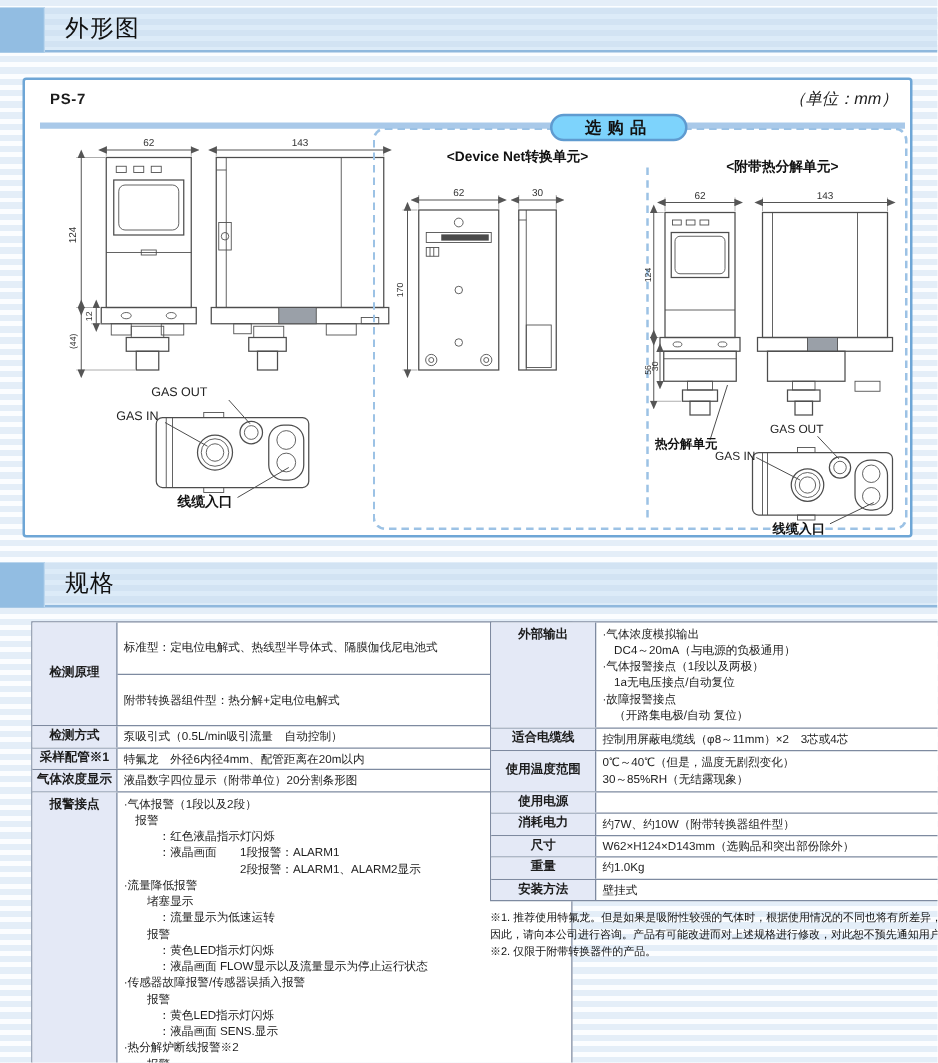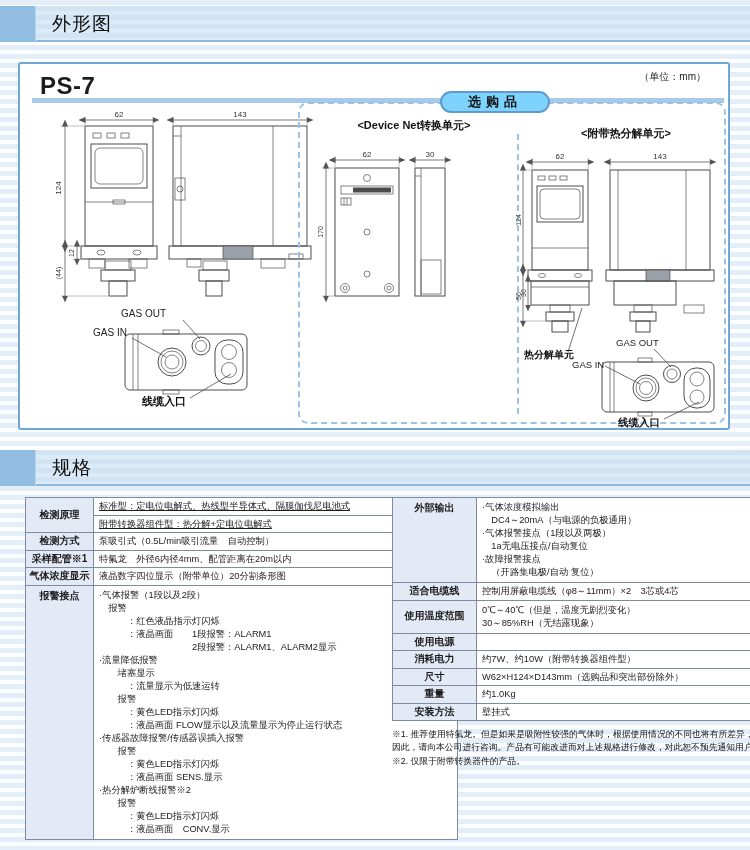--- a/index.html
+++ b/index.html
@@ -27,22 +27,22 @@
   .band .band-title {
     position:absolute; left:52px; top:0; line-height:36px; font-size:19px; color:#101010;
     letter-spacing:1px;
   }
 
   
   #outline-panel {
     position:absolute; left:18px; top:62px; width:712px; height:368px;
     background:#fff; border:2px solid #6ea6d6; border-radius:3px;
   }
-  #model-title { position:absolute; left:20px; top:8px; font-size:24px; font-weight:bold; letter-spacing:0.5px; }
-  #unit-note  { position:absolute; right:22px; top:6px; font-size:10px; color:#222; }
+  #model-title { position:absolute; left:20px; top:8px; font-size:12px; font-weight:bold; letter-spacing:0.5px; }
+  #unit-note  { position:absolute; right:10px; top:6px; font-size:13px; color:#222;font-style:italic; }
   #title-rule { position:absolute; left:12px; top:34px; width:692px; height:5px; background:#a9c9e9; }
 
   #optional-box {
     position:absolute; left:278px; top:38px; width:428px; height:322px;
     border:2px dashed #9cc2e5; border-radius:10px;
   }
   #optional-pill {
     position:absolute; left:420px; top:27px; width:110px; height:22px;
     background:#7dd3fc; border:2px solid #5f9bd0; border-radius:12px;
     text-align:center; line-height:18px; font-size:13px; font-weight:bold; letter-spacing:5px;
@@ -83,21 +83,21 @@
   .slabel {
     flex:0 0 68px; background:#e4e9f6; border-right:1px solid #7e8aa0;
     display:flex; align-items:center; justify-content:center; text-align:center;
     font-weight:bold; font-size:10px; padding:2px 1px; line-height:1.25;
   }
   #spec-right-wrap .slabel { flex:0 0 84px; }
   .srow.top .slabel { align-items:flex-start; padding-top:4px; }
   .svalue { flex:1; padding:2px 5px; font-size:9.3px; line-height:1.35; display:flex; align-items:center; }
   .svalue.pre { display:block; white-space:pre-wrap; padding-top:3px; padding-bottom:3px; line-height:13px; }
   .svalue.split { display:block; padding:0; }
-  .subval { padding:2px 5px; border-bottom:1px solid #7e8aa0; font-size:9.3px; line-height:1.35;text-decoration:underline; }
+  .subval { padding:14px 5px; border-bottom:1px solid #7e8aa0; font-size:9.3px; line-height:1.35; }
   .subval:last-child { border-bottom:none; }
   #footnotes {
     margin-top:7px; font-size:8.8px; line-height:1.5; color:#111; white-space:pre-wrap;
   }
 </style>
 </head>
 <body>
 
 <div id="page">
 

